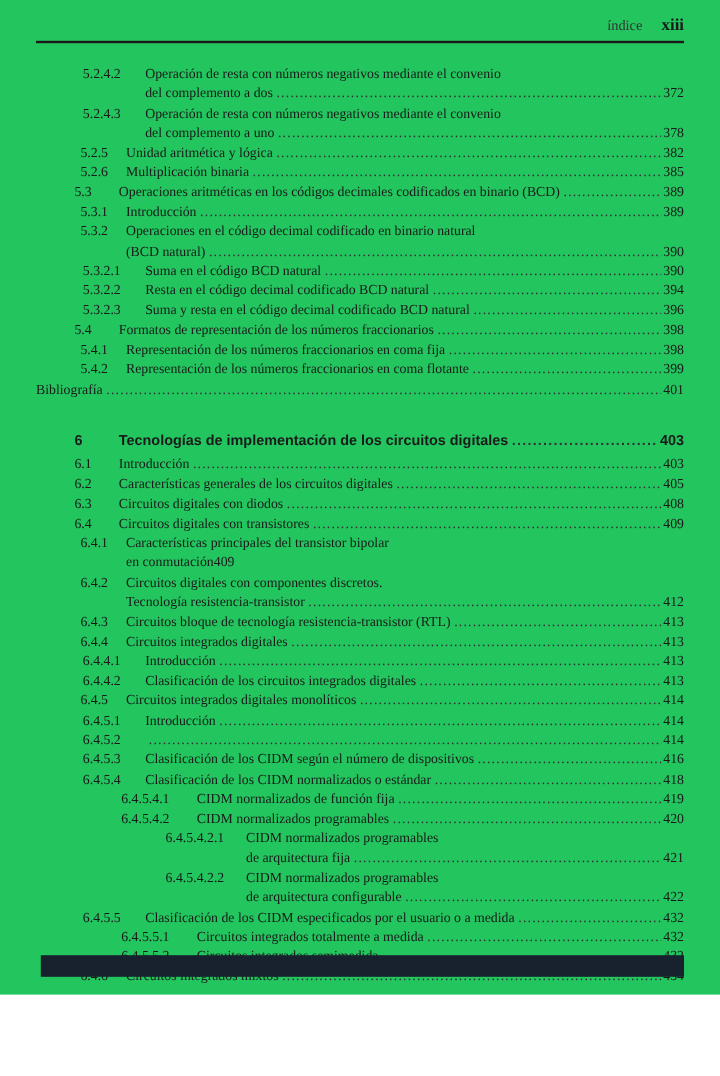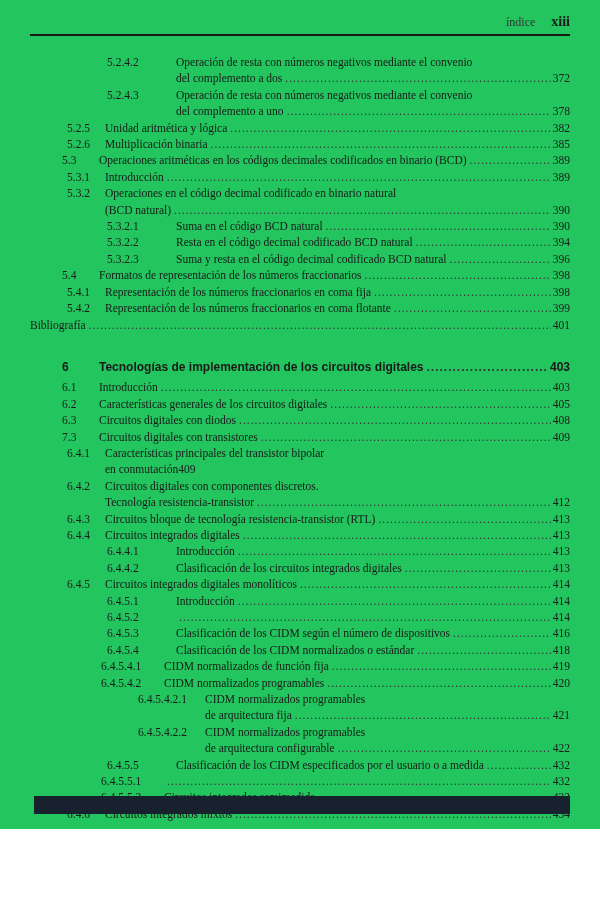--- a/index.html
+++ b/index.html
@@ -22,21 +22,21 @@
   .header .hdr-page  { font-size:14px; font-weight:bold; }
 
   .toc {
     position:absolute; top:54px; left:30px; right:30px;
     font-size:11.5px; line-height:16.4px;
   }
   .row { display:flex; }
   .row .num { flex:0 0 auto; }
   .level-0 > .num { width:37px;margin-left:32px; }
   .level-1 { margin-left:37px; }  .level-1 > .num { width:38px; }
-  .level-2 { margin-left:77px;gap:17px; }  .level-2 > .num { width:52px; }
+  .level-2 { margin-left:39px; }  .level-2 > .num { width:52px; }
   .level-3 { margin-left:71px; } .level-3 > .num { width:63px; }
   .level-4 { margin-left:108px; } .level-4 > .num { width:67px; }
   .row .body { flex:1 1 auto; min-width:0; }
   .line { display:flex; align-items:baseline; }
   .line .t { flex:0 0 auto; white-space:nowrap; }
   .leader {
     flex:1 1 6px; overflow:hidden; white-space:nowrap;
     letter-spacing:1px; margin:0 2px 0 3px; color:#333;
   }
   .page-num { flex:0 0 auto; text-align:right; }
@@ -241,21 +241,21 @@
         <span class="num">6.3</span>
         <div class="body">
           <div class="line">
             <span class="t">Circuitos digitales con diodos</span>
             <span class="leader">..........................................................................................................................................................................................................................................................</span>
             <span class="page-num">408</span>
           </div>
         </div>
       </div>
       <div class="row level-0">
-        <span class="num">7.3</span>
+        <span class="num">6.4</span>
         <div class="body">
           <div class="line">
             <span class="t">Circuitos digitales con transistores</span>
             <span class="leader">..........................................................................................................................................................................................................................................................</span>
             <span class="page-num">409</span>
           </div>
         </div>
       </div>
       <div class="row level-1">
         <span class="num">6.4.1</span>
@@ -423,20 +423,21 @@
             <span class="t">Clasificación de los CIDM especificados por el usuario o a medida</span>
             <span class="leader">..........................................................................................................................................................................................................................................................</span>
             <span class="page-num">432</span>
           </div>
         </div>
       </div>
       <div class="row level-3">
         <span class="num">6.4.5.5.1</span>
         <div class="body">
           <div class="line">
+            <span class="t">Circuitos integrados totalmente a medida</span>
             <span class="leader">..........................................................................................................................................................................................................................................................</span>
             <span class="page-num">432</span>
           </div>
         </div>
       </div>
       <div class="row level-3">
         <span class="num">6.4.5.5.2</span>
         <div class="body">
           <div class="line">
             <span class="t">Circuitos integrados semimedida</span>

